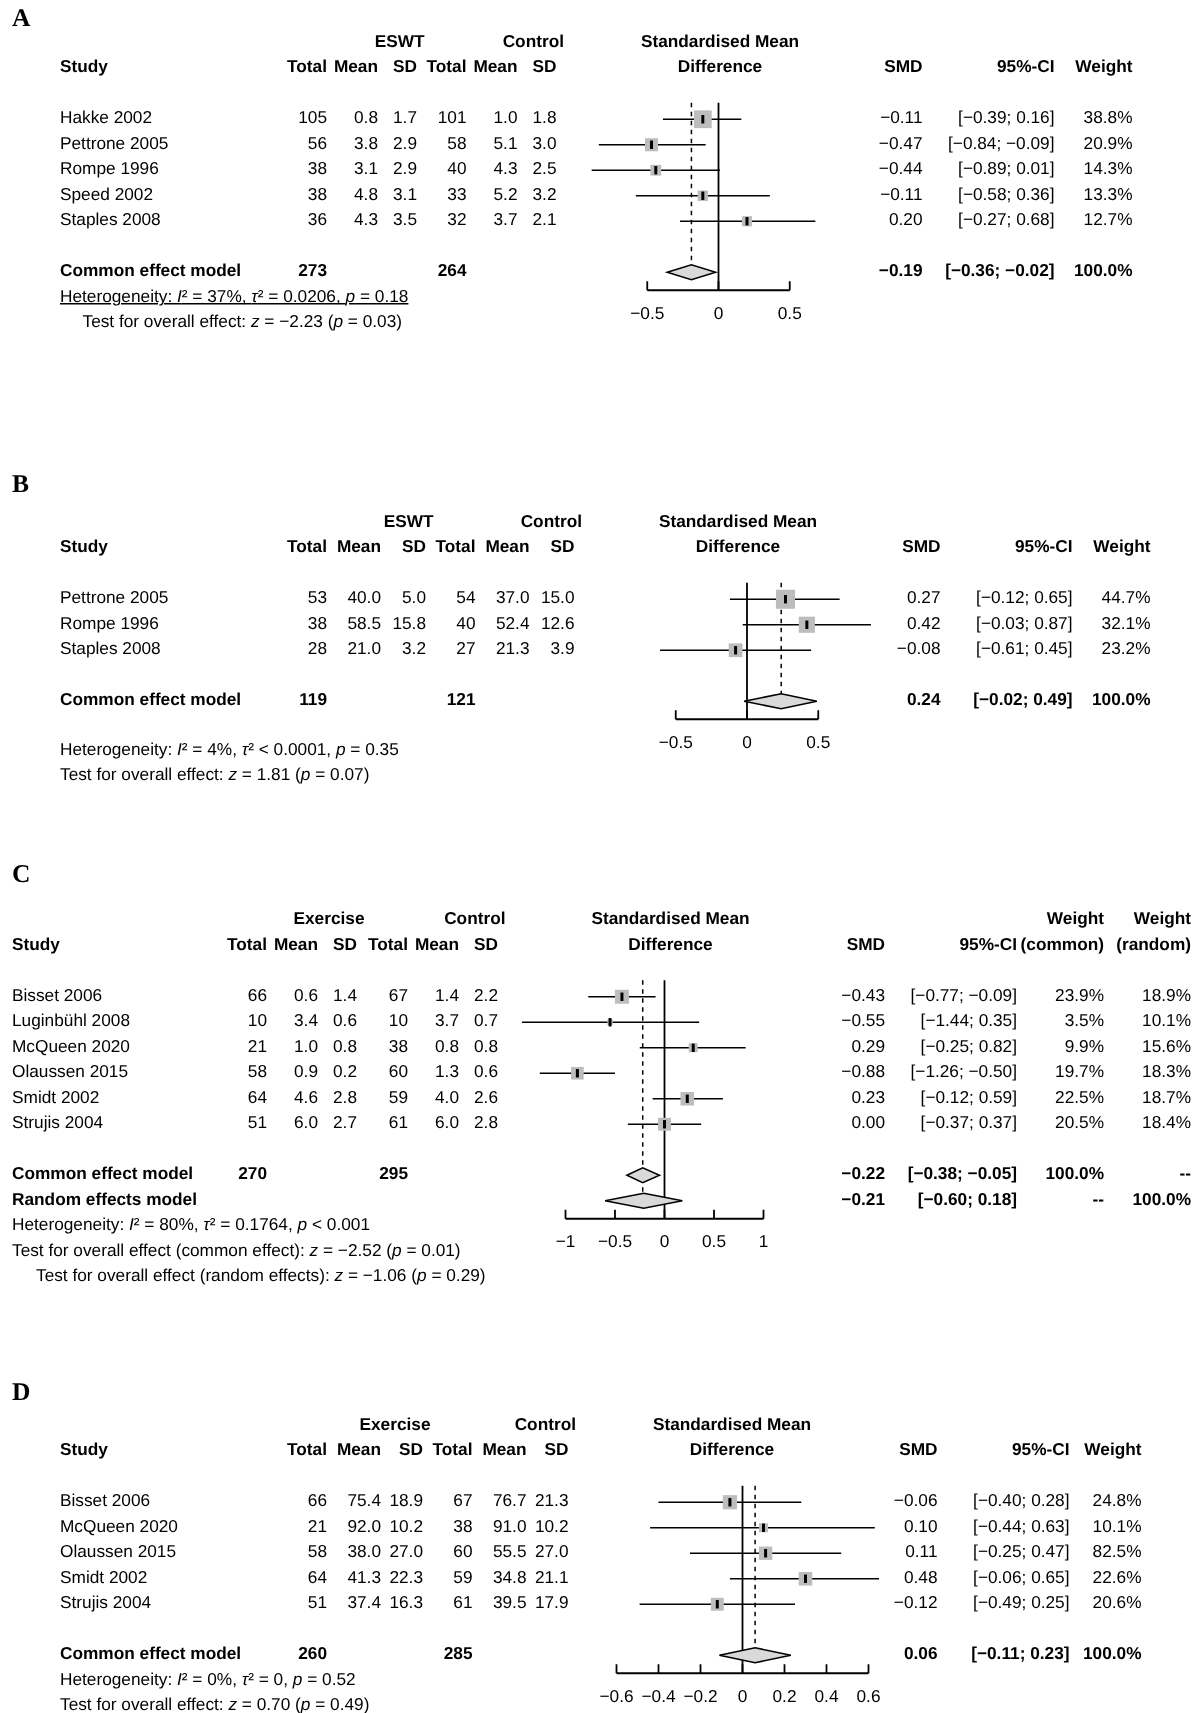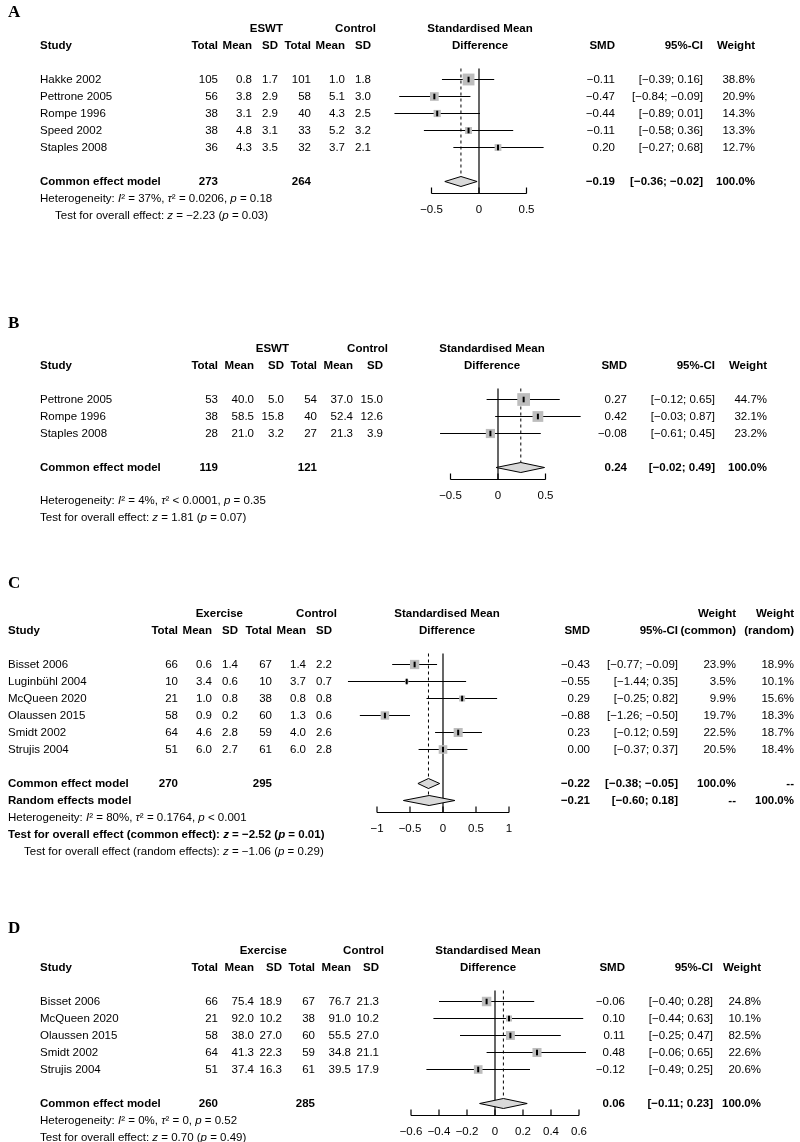--- a/index.html
+++ b/index.html
@@ -123,21 +123,21 @@
           <div class="c"></div>
           <div class="c b r">264</div>
           <div class="c"></div>
           <div class="c"></div>
           <div class="c"></div>
           <div class="c b r">−0.19</div>
           <div class="c b r">[−0.36; −0.02]</div>
           <div class="c b r">100.0%</div>
         </div>
         <div class="row" style="grid-template-columns: 150px 28px 34px 26px 33px 34px 26px 200px 44px 88px 52px;">
-          <div class="c foot" style="grid-column: span 11;">Heterogeneity: <i>I</i>² = 37%, <i>τ</i>² = 0.0206, <i>p</i> = 0.18</div>
+          <div class="c foot" style="grid-column: span 11; text-decoration: underline;">Heterogeneity: <i>I</i>² = 37%, <i>τ</i>² = 0.0206, <i>p</i> = 0.18</div>
         </div>
         <div class="row" style="grid-template-columns: 150px 28px 34px 26px 33px 34px 26px 200px 44px 88px 52px; margin-left: 15px;">
           <div class="c foot" style="grid-column: span 11;">Test for overall effect: <i>z</i> = −2.23 (<i>p</i> = 0.03)</div>
         </div>
       </div>
   <svg class="overlay" width="800" height="235">
         <line x1="479" y1="68.5" x2="479" y2="193.5" stroke="#000" stroke-width="1.2"></line>
         <line x1="460.95" y1="68.5" x2="460.95" y2="176.5" stroke="#000" stroke-width="1" stroke-dasharray="3,3"></line>
         <line x1="441.95" y1="79.5" x2="494.2" y2="79.5" stroke="#000" stroke-width="1.1"></line>
         <rect x="462.632483629089" y="73.58248362908897" width="11.835032741822051" height="11.835032741822051" fill="#bdbdbd"></rect>
@@ -312,21 +312,21 @@
           <div class="c r">67</div>
           <div class="c r">1.4</div>
           <div class="c r">2.2</div>
           <div class="c"></div>
           <div class="c r">−0.43</div>
           <div class="c r">[−0.77; −0.09]</div>
           <div class="c r">23.9%</div>
           <div class="c r">18.9%</div>
         </div>
         <div class="row" style="grid-template-columns: 140px 30px 34px 26px 34px 34px 26px 212px 46px 88px 58px 58px;">
-          <div class="c">Luginbühl 2004</div>
+          <div class="c">Luginbühl 2008</div>
           <div class="c r">10</div>
           <div class="c r">3.4</div>
           <div class="c r">0.6</div>
           <div class="c r">10</div>
           <div class="c r">3.7</div>
           <div class="c r">0.7</div>
           <div class="c"></div>
           <div class="c r">−0.55</div>
           <div class="c r">[−1.44; 0.35]</div>
           <div class="c r">3.5%</div>
@@ -414,21 +414,21 @@
           <div class="c"></div>
           <div class="c b r">−0.21</div>
           <div class="c b r">[−0.60; 0.18]</div>
           <div class="c b r">--</div>
           <div class="c b r">100.0%</div>
         </div>
         <div class="row" style="grid-template-columns: 140px 30px 34px 26px 34px 34px 26px 212px 46px 88px 58px 58px;">
           <div class="c foot" style="grid-column: span 12;">Heterogeneity: <i>I</i>² = 80%, <i>τ</i>² = 0.1764, <i>p</i> &lt; 0.001</div>
         </div>
         <div class="row" style="grid-template-columns: 140px 30px 34px 26px 34px 34px 26px 212px 46px 88px 58px 58px;">
-          <div class="c foot" style="grid-column: span 12; font-weight: bold;">Test for overall effect (common effect): <i>z</i> = −2.52 (<i>p</i> = 0.01)</div>
+          <div class="c foot" style="grid-column: span 12;">Test for overall effect (common effect): <i>z</i> = −2.52 (<i>p</i> = 0.01)</div>
         </div>
         <div class="row" style="grid-template-columns: 140px 30px 34px 26px 34px 34px 26px 212px 46px 88px 58px 58px;">
           <div class="c foot" style="grid-column: span 12; margin-left: 16px;">Test for overall effect (random effects): <i>z</i> = −1.06 (<i>p</i> = 0.29)</div>
         </div>
       </div>
   <svg class="overlay" width="800" height="300">
         <line x1="443" y1="85.5" x2="443" y2="244.5" stroke="#000" stroke-width="1.2"></line>
         <line x1="428.48" y1="85.5" x2="428.48" y2="237.5" stroke="#000" stroke-width="1" stroke-dasharray="3,3"></line>
         <line x1="392.18" y1="96.5" x2="437.06" y2="96.5" stroke="#000" stroke-width="1.1"></line>
         <rect x="409.9756755065995" y="91.85567550659948" width="9.28864898680104" height="9.28864898680104" fill="#bdbdbd"></rect>

